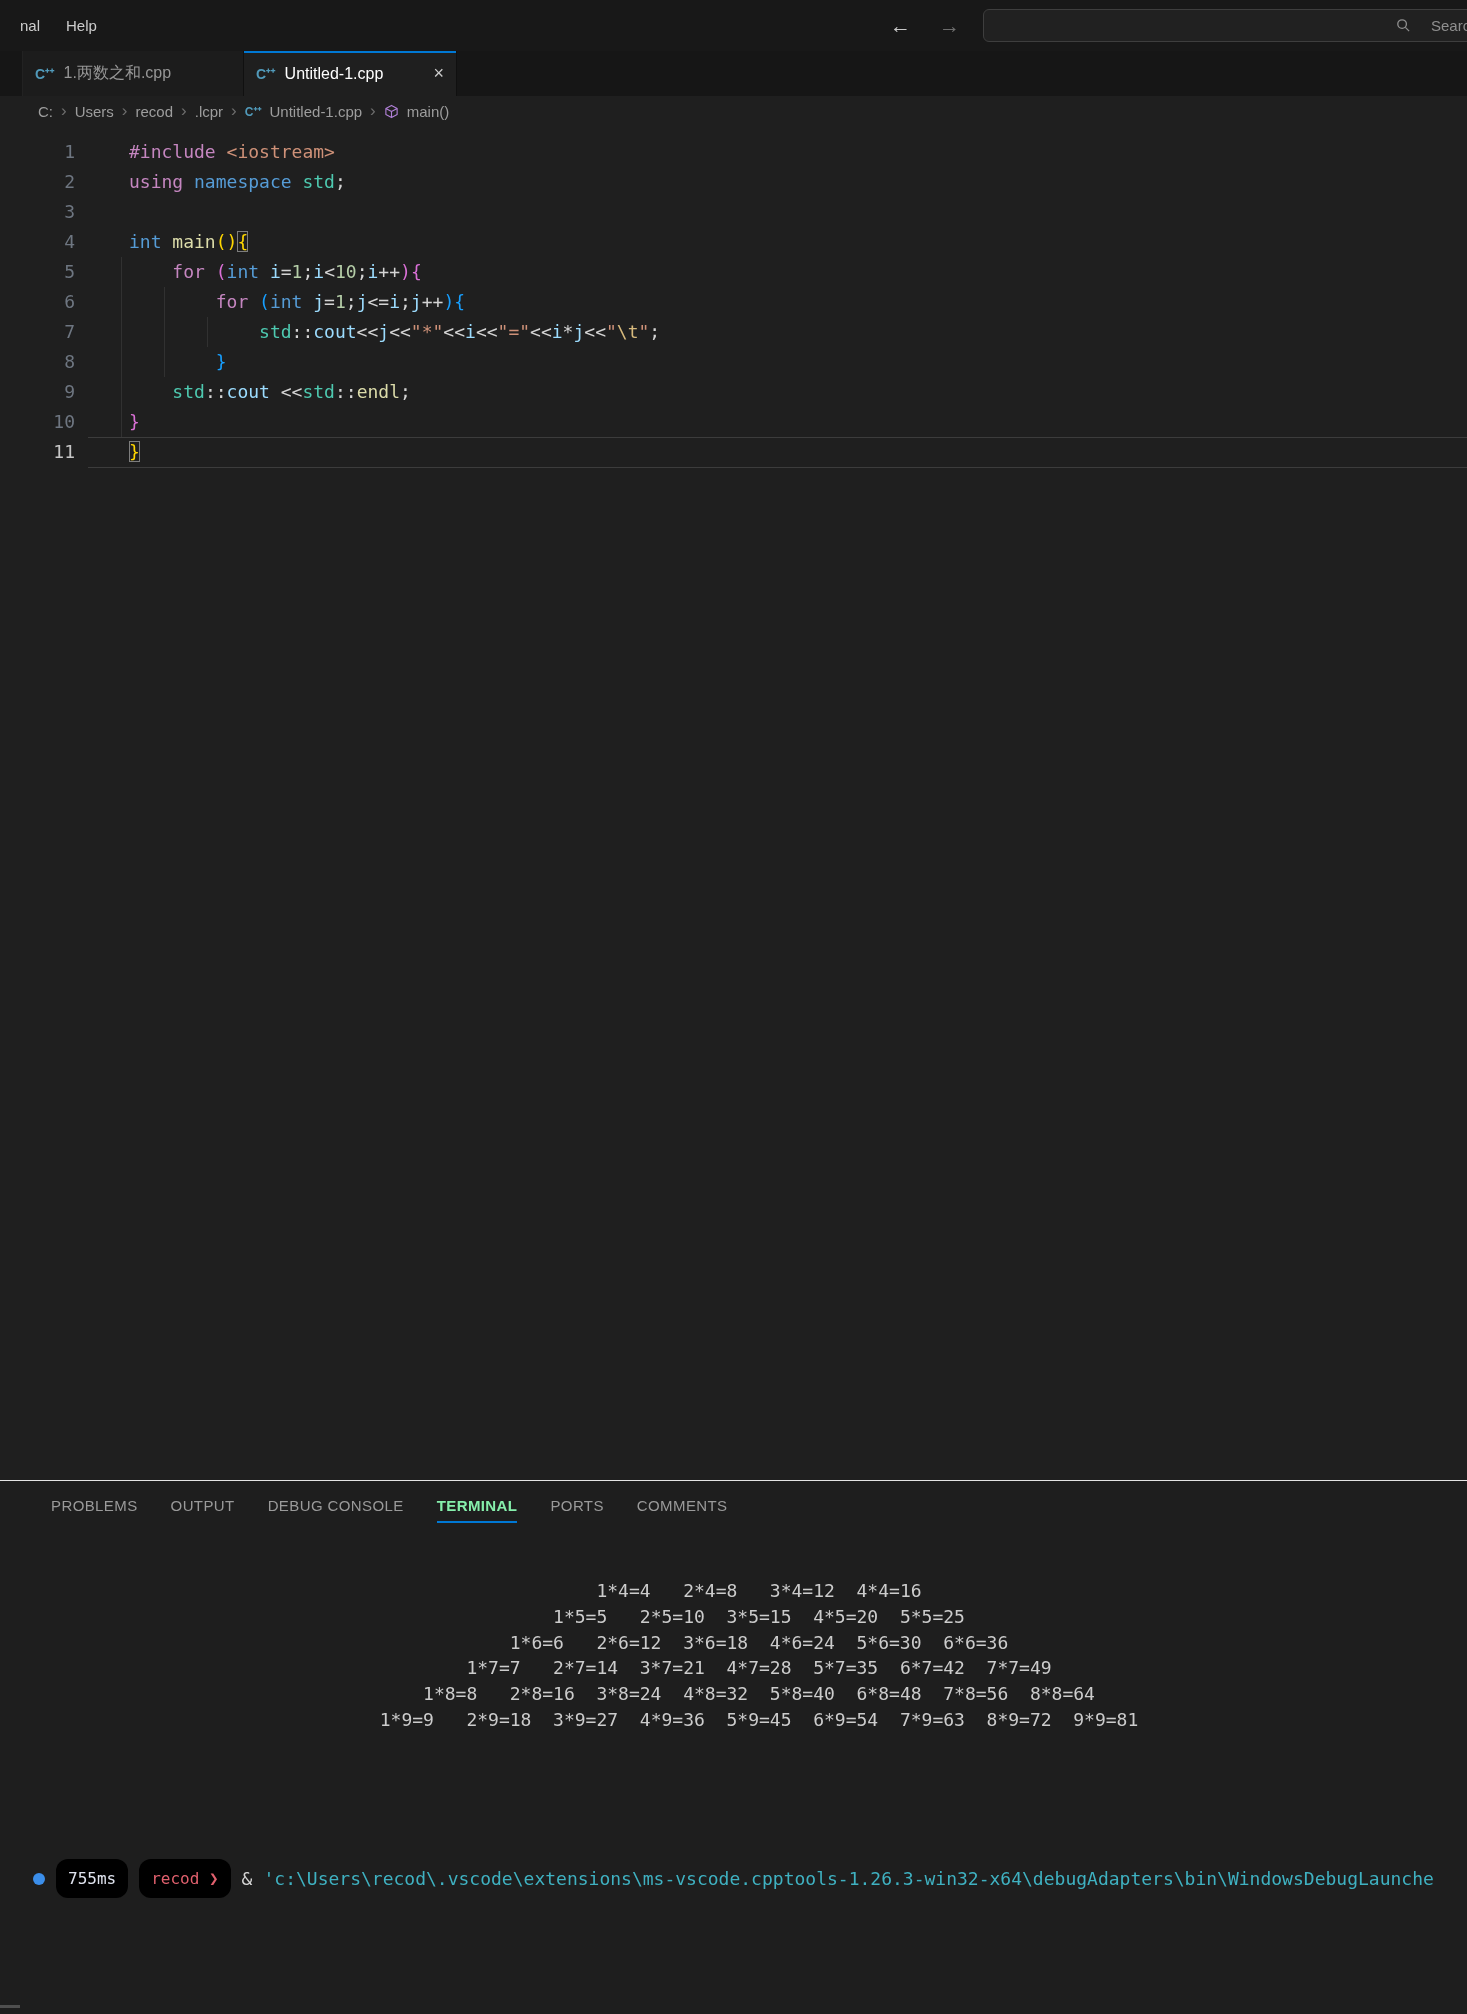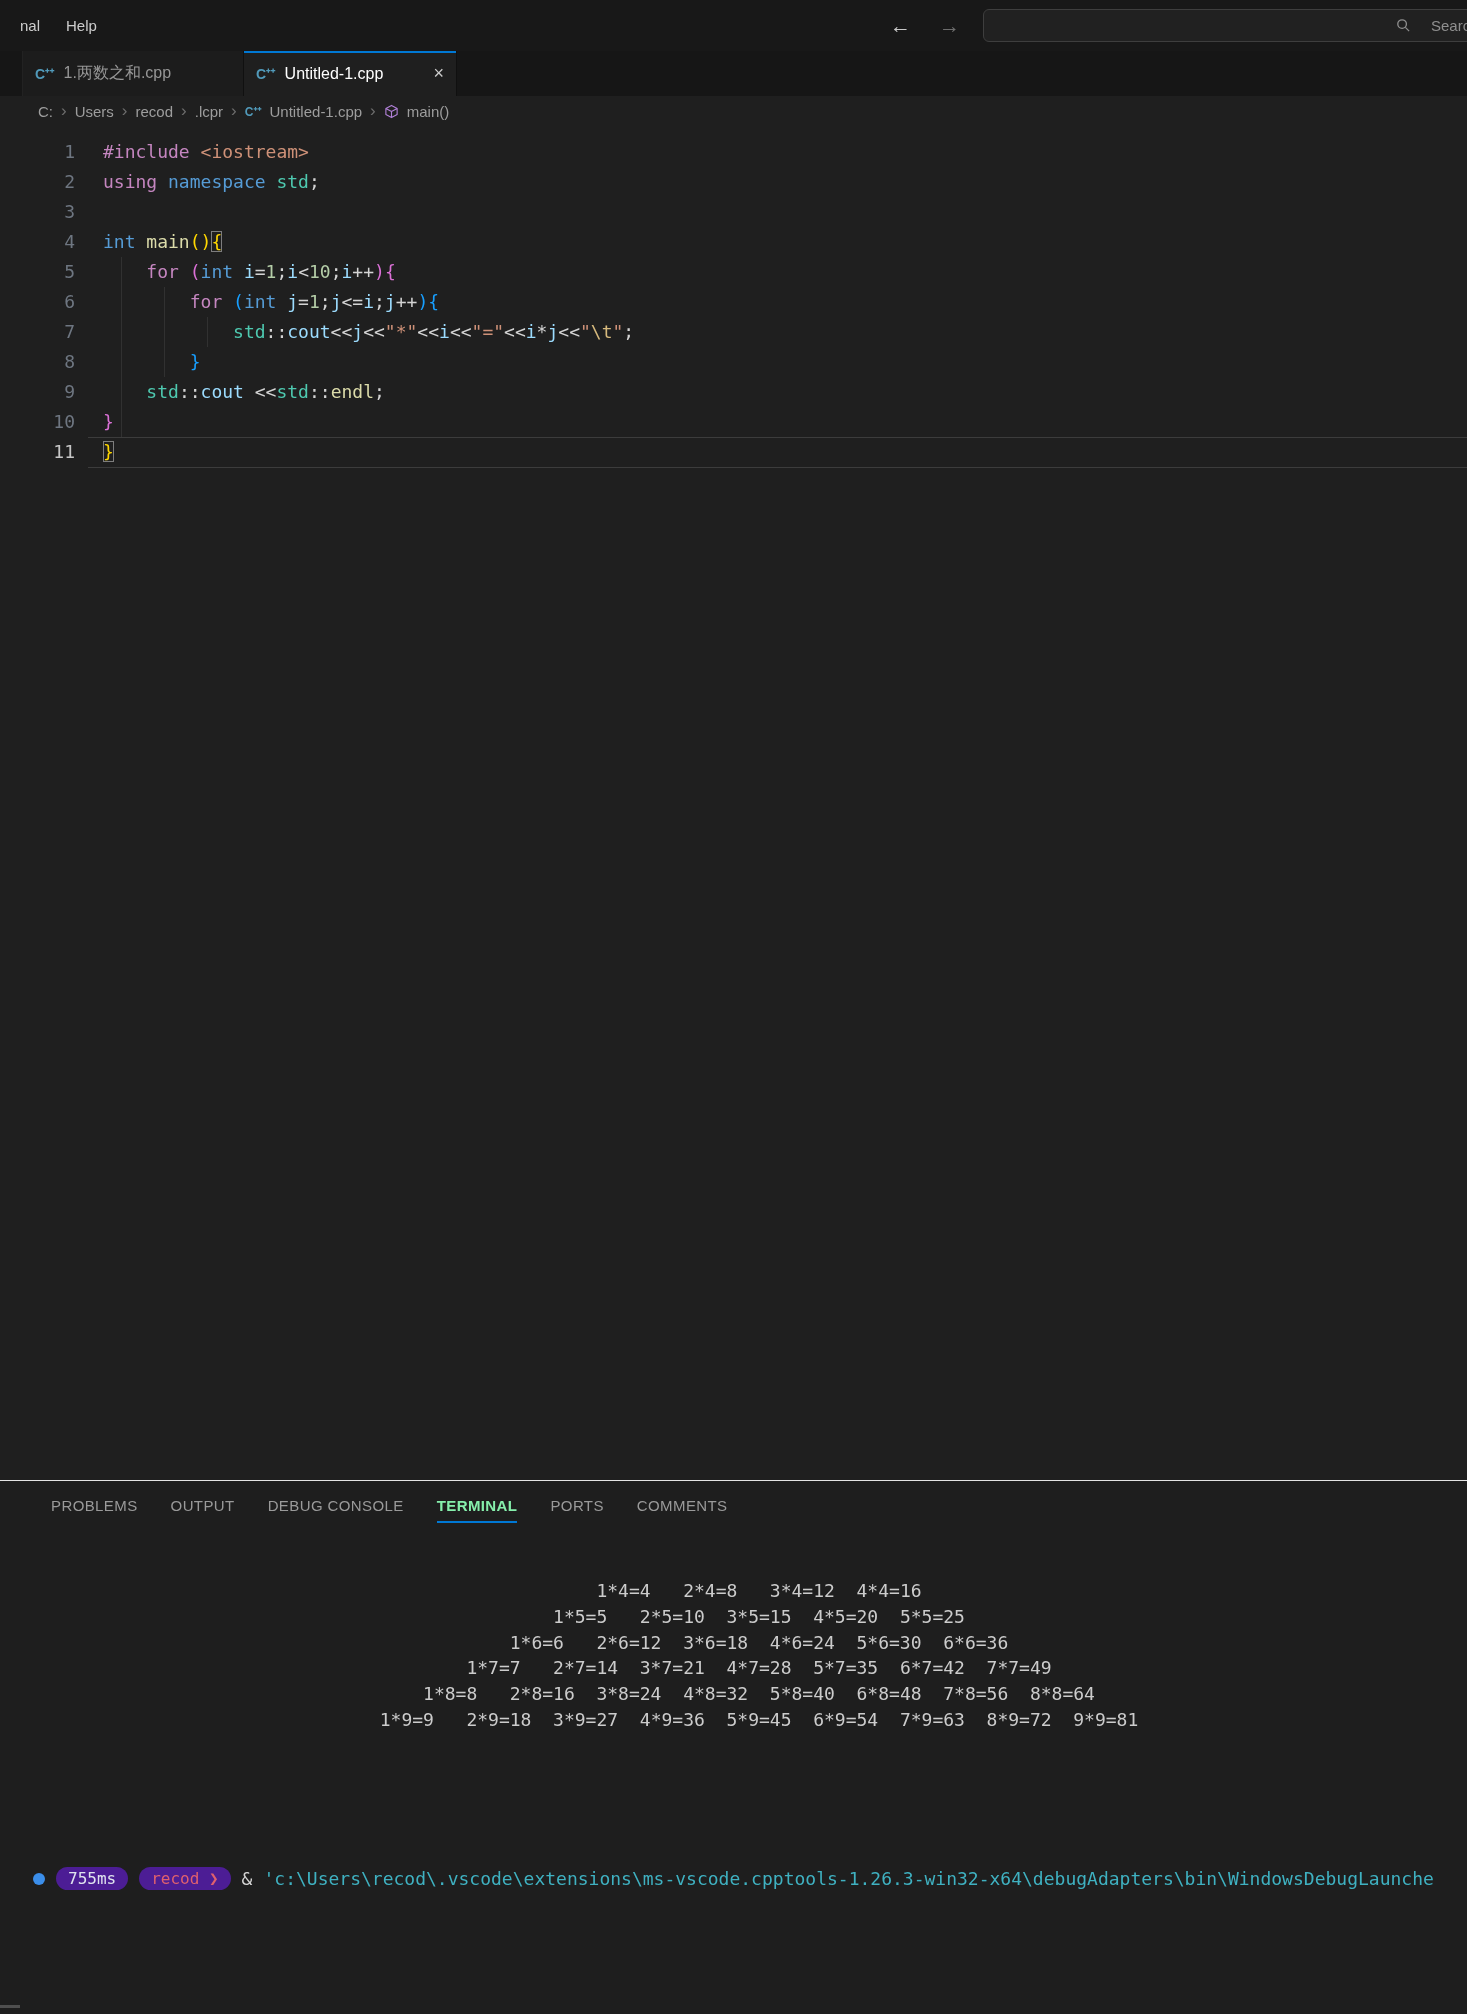--- a/index.html
+++ b/index.html
@@ -43,21 +43,21 @@
   .crumb-cpp { font-size:12px; }
   .cube-icon { display:flex; align-items:center; }
 
   
   .editor { flex:1; position:relative; overflow:hidden; }
   .code-area { padding-top:11px; position:relative; }
   .code-line { display:flex; height:30px; line-height:30px;
                font-family:"DejaVu Sans Mono", monospace; font-size:18px; white-space:pre; }
   .ln { width:75px; text-align:right; color:#6e7681; flex:none; }
   .ln.active { color:#c6c6c6; }
-  .ct { margin-left:28px; }
+  .ct { margin-left:54px; }
   .kw  { color:#C586C0; } .type{ color:#569CD6; } .var { color:#9CDCFE; }
   .cls { color:#4EC9B0; } .num { color:#B5CEA8; } .str { color:#CE9178; }
   .esc { color:#D7BA7D; } .fn  { color:#DCDCAA; } .pl  { color:#D4D4D4; }
   .b1  { color:#FFD700; } .b2  { color:#DA70D6; } .b3  { color:#179FFF; }
   .b1m { color:#FFD700; outline:1px solid #7d7d7d; outline-offset:-1px; }
   .guide { position:absolute; width:1px; background:#313131; }
   .g1 { left:121px; top:131px; height:180px; }
   .g2 { left:164px; top:161px; height:90px; }
   .g3 { left:207px; top:191px; height:30px; }
   .cursor-line { position:absolute; left:88px; right:0; top:311px; height:31px;
@@ -70,21 +70,21 @@
   .ptab.active { color:#86efac;font-weight:bold; }
   .ptab.active::after { content:""; position:absolute; left:0; right:0; bottom:-9px; height:2px; background:#0078d4; }
 
   .term { font-family:"DejaVu Sans Mono", monospace; font-size:18px; color:#cccccc;
           padding-left:51px; padding-top:7px; white-space:pre; tab-size:8; }
   .trow { height:25.8px; line-height:25.8px; }
 
   .debug-block { margin-top:28px; margin-bottom:0; }
   .debug-line1 { display:flex; align-items:center; height:26px; gap:11px; margin-left:-18px; white-space:nowrap; }
   .dot { width:12px; height:12px; border-radius:50%; background:#3b8eea; flex:none; }
-  .pill { height:23px; border-radius:12px; background:#4c1d95; padding:0 12px;
+  .pill { height:39px; border-radius:12px; background:#000000; padding:0 12px;
           display:flex; align-items:center; font-size:16px; font-family:"DejaVu Sans Mono", monospace; flex:none; }
   .pill-time { color:#dfe3ee; }
   .pill-user { color:#e0606d; }
   .amp { color:#d4d4d4; }
   .cmd { color:#3fb1c1; }
   .debug-line2 { height:26px; line-height:26px; color:#3fb1c1; margin-left:-9px; white-space:pre; }
 
   .scroll-nub { position:absolute; left:0; bottom:6px; width:20px; height:3px; background:#4f4f4f; }
 </style>
 </head>

